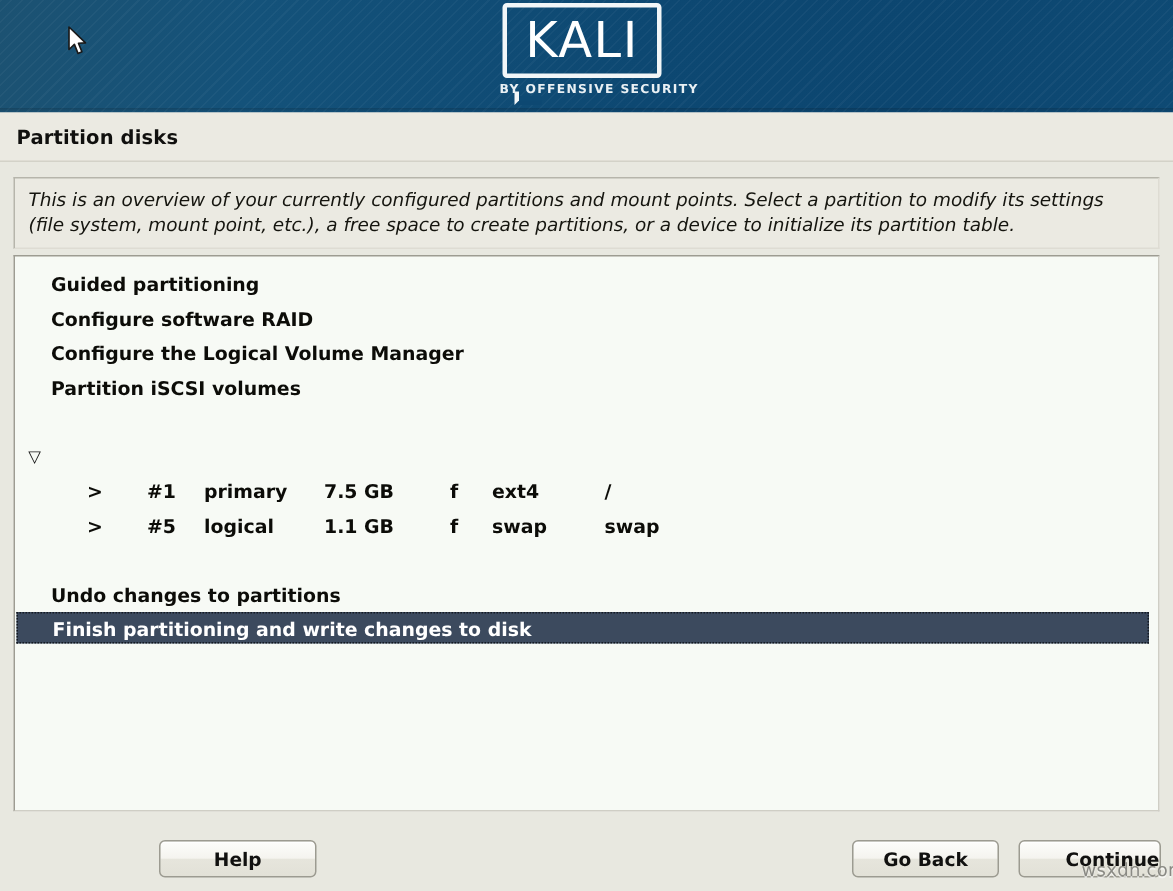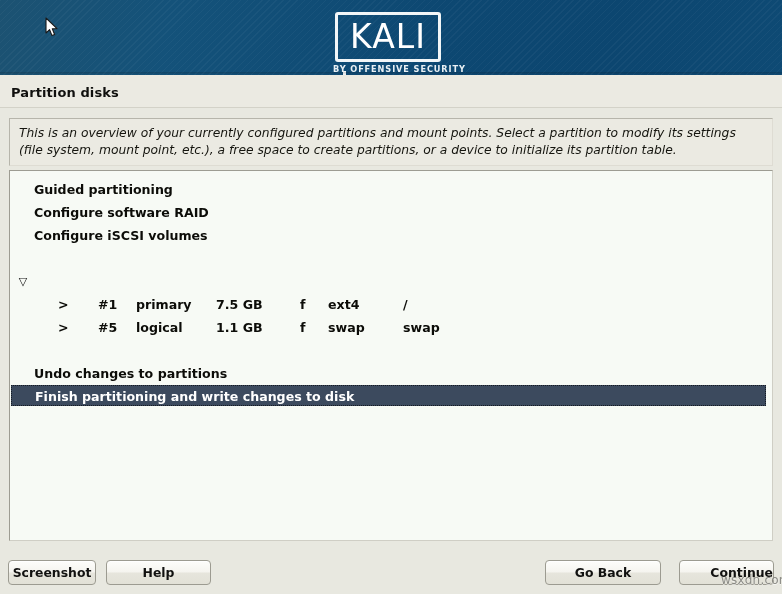--- a/index.html
+++ b/index.html
@@ -38,21 +38,21 @@
     position: absolute;
     left: 0; bottom: 0;
     width: 100%; height: 3px;
     background: linear-gradient(to bottom, rgba(0,0,0,0.16), rgba(0,0,0,0.0));
   }
 
   
   #logo {
     position: absolute;
     left: 335px;
-    top: 12px;
+    top: 2px;
     width: 112px;
     height: 65px;
     padding-left: 28px;
   }
   #logo-box {
     position: absolute;
     left: 0; top: 0;
     width: 106px;
     height: 50px;
     box-sizing: border-box;
@@ -241,21 +241,21 @@
     color: #111110;
     font-size: 12.4px;
     font-weight: 700;
     text-align: center;
     line-height: 23px;
     box-shadow: 0 1px 0 rgba(255,255,255,0.85) inset;
     cursor: default;
   }
   #btn-screenshot { left: 8px;  width: 88px; }
   #btn-help       { left: 106px; width: 105px; }
-  #btn-goback     { left: 545px; width: 116px; }
+  #btn-goback     { left: 568px; width: 98px; }
   #btn-continue   { left: 679px; width: 95px; text-align: right; }
 
   #watermark {
     position: absolute;
     left: 697px;
     top: 573px;
     font-size: 12px;
     font-weight: 400;
     color: #8a8a84;
     letter-spacing: 0.2px;
@@ -290,21 +290,24 @@
 <div id="list-panel">
   <div style="height:7px"></div>
 
   <div class="row menu">
     <span class="label">Guided partitioning</span>
   </div>
   <div class="row menu">
     <span class="label">Configure software RAID</span>
   </div>
   <div class="row menu">
-    <span class="label">Configure iSCSI volumes</span>
+    <span class="label">Configure the Logical Volume Manager</span>
+  </div>
+  <div class="row menu">
+    <span class="label">Partition iSCSI volumes</span>
   </div>
 
   <div class="row spacer"></div>
 
   <div class="row disk">
     <span class="tri">▽</span>
   </div>
 
   <div class="row part">
     <span class="c-arrow">&gt;</span>
@@ -329,19 +332,18 @@
 
   <div class="row menu">
     <span class="label">Undo changes to partitions</span>
   </div>
   <div class="row menu selected">
     <span class="label">Finish partitioning and write changes to disk</span>
   </div>
 </div>
 
 <div id="button-bar">
-  <div class="btn" id="btn-screenshot">Screenshot</div>
   <div class="btn" id="btn-help">Help</div>
   <div class="btn" id="btn-goback">Go Back</div>
   <div class="btn" id="btn-continue">Continue</div>
 </div>
 
 <div id="watermark">wsxdn.com</div>
 
 </body></html>

